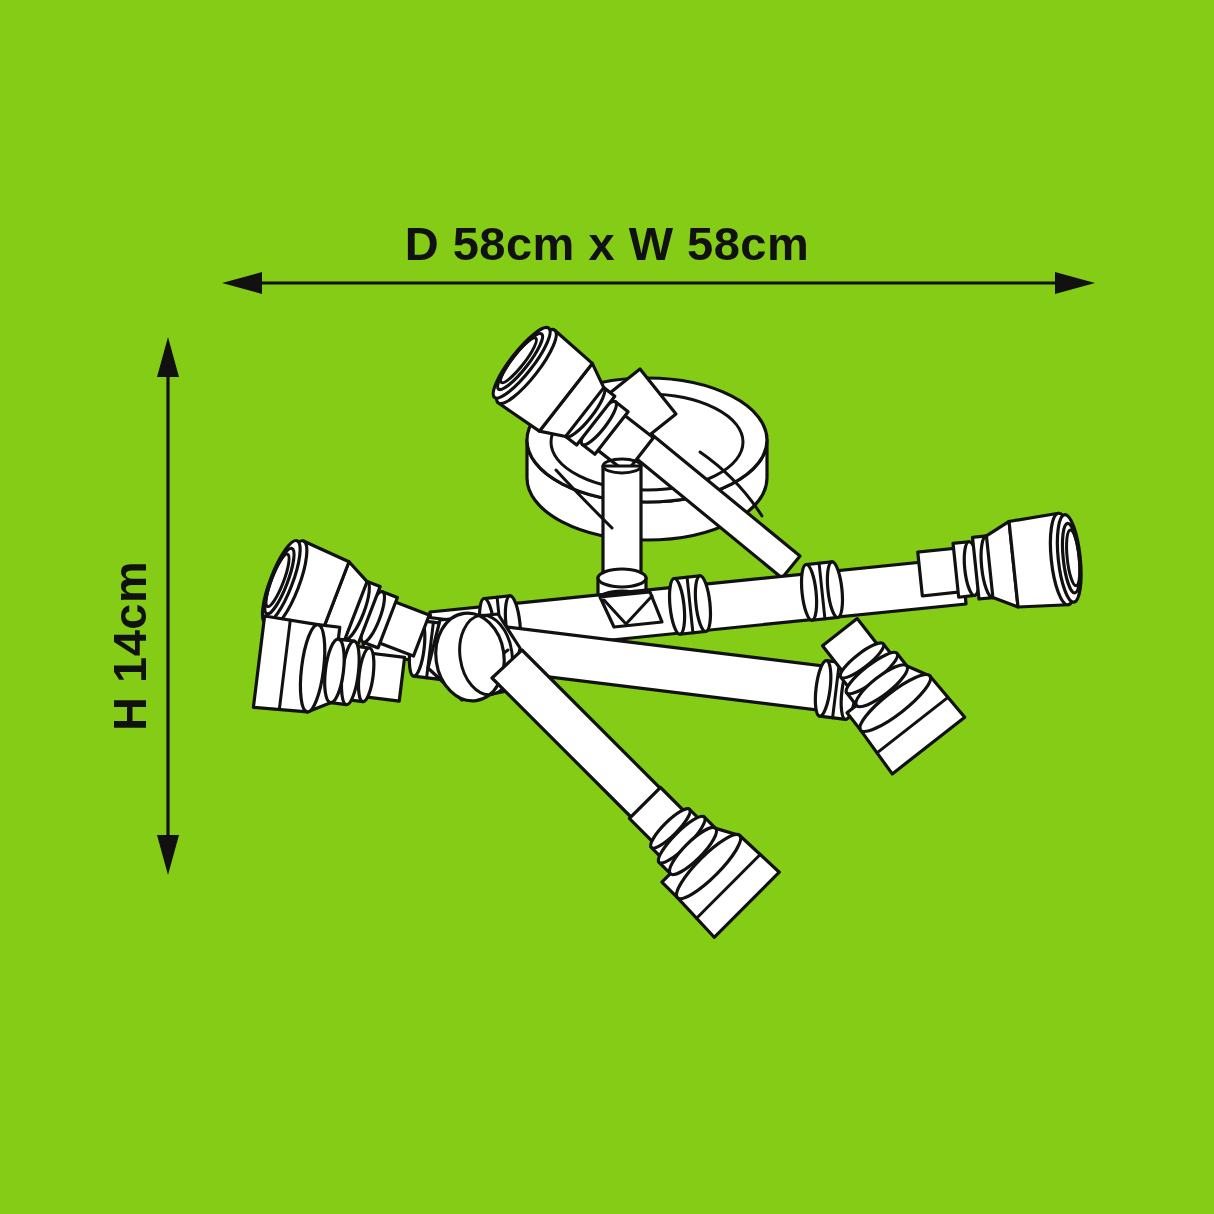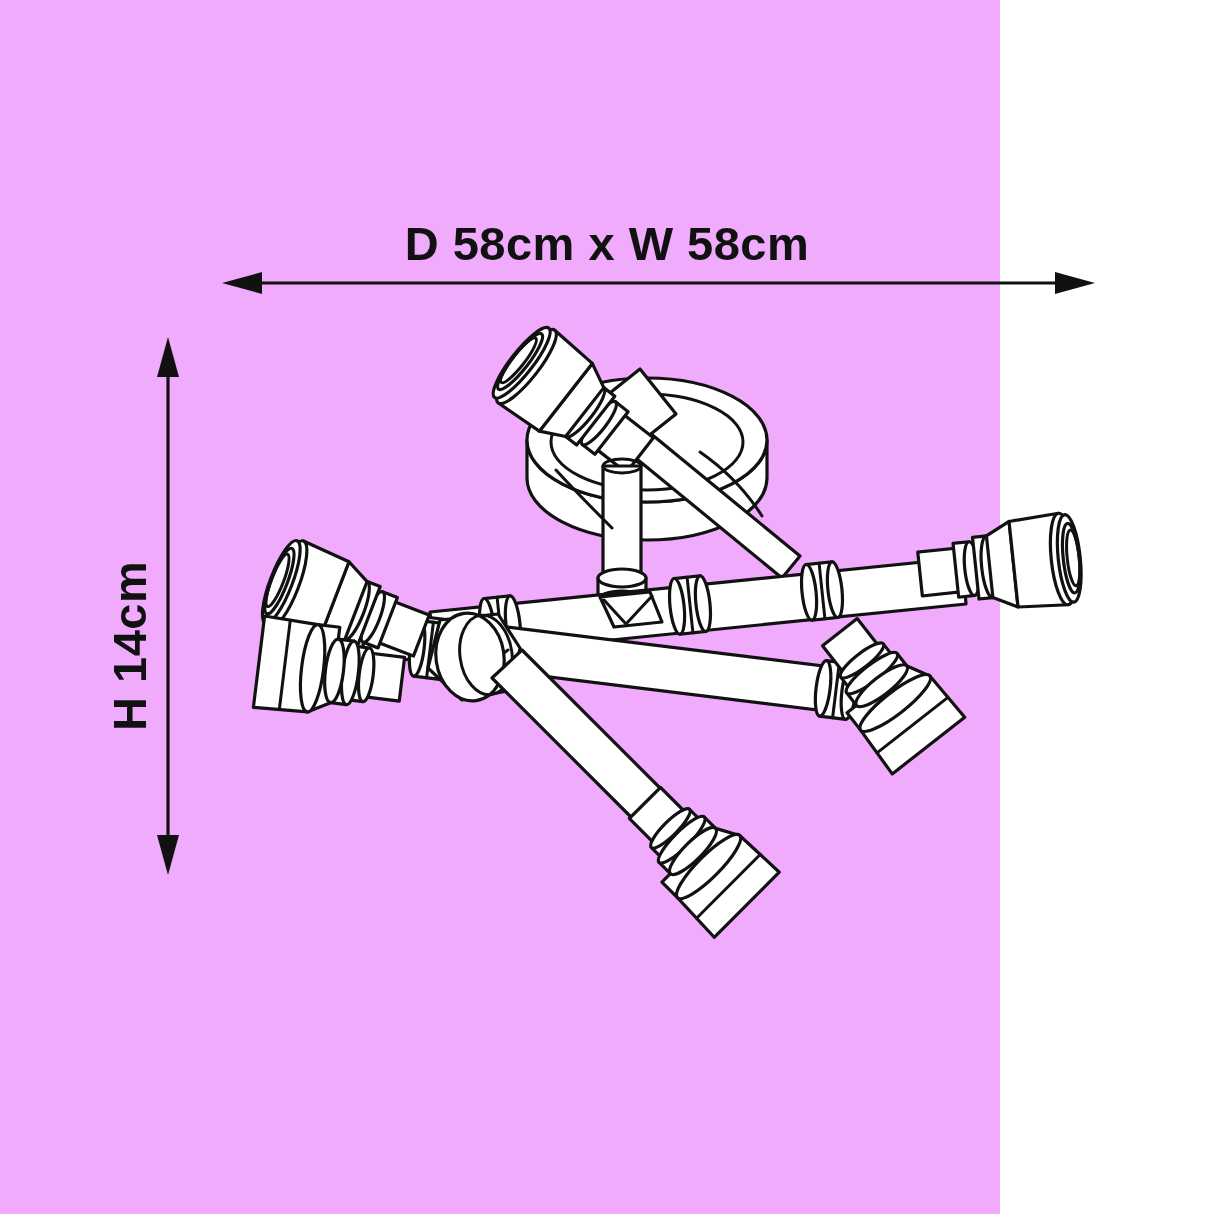--- a/index.html
+++ b/index.html
@@ -10,23 +10,23 @@
   }
   body {
     width: 1214px;
     height: 1214px;
     overflow: hidden;
     font-family: "Liberation Sans", sans-serif;
     -webkit-font-smoothing: antialiased;
   }
   #drawing-root {
     position: relative;
-    width: 1000px;
+    width: 1214px;
     height: 1214px;
-    background: #f0abfc;
+    background: #84cc16;
   }
   #drawing-canvas {
     position: absolute;
     top: 0;
     left: 0;
     width: 1214px;
     height: 1214px;
     display: block;
   }
   

